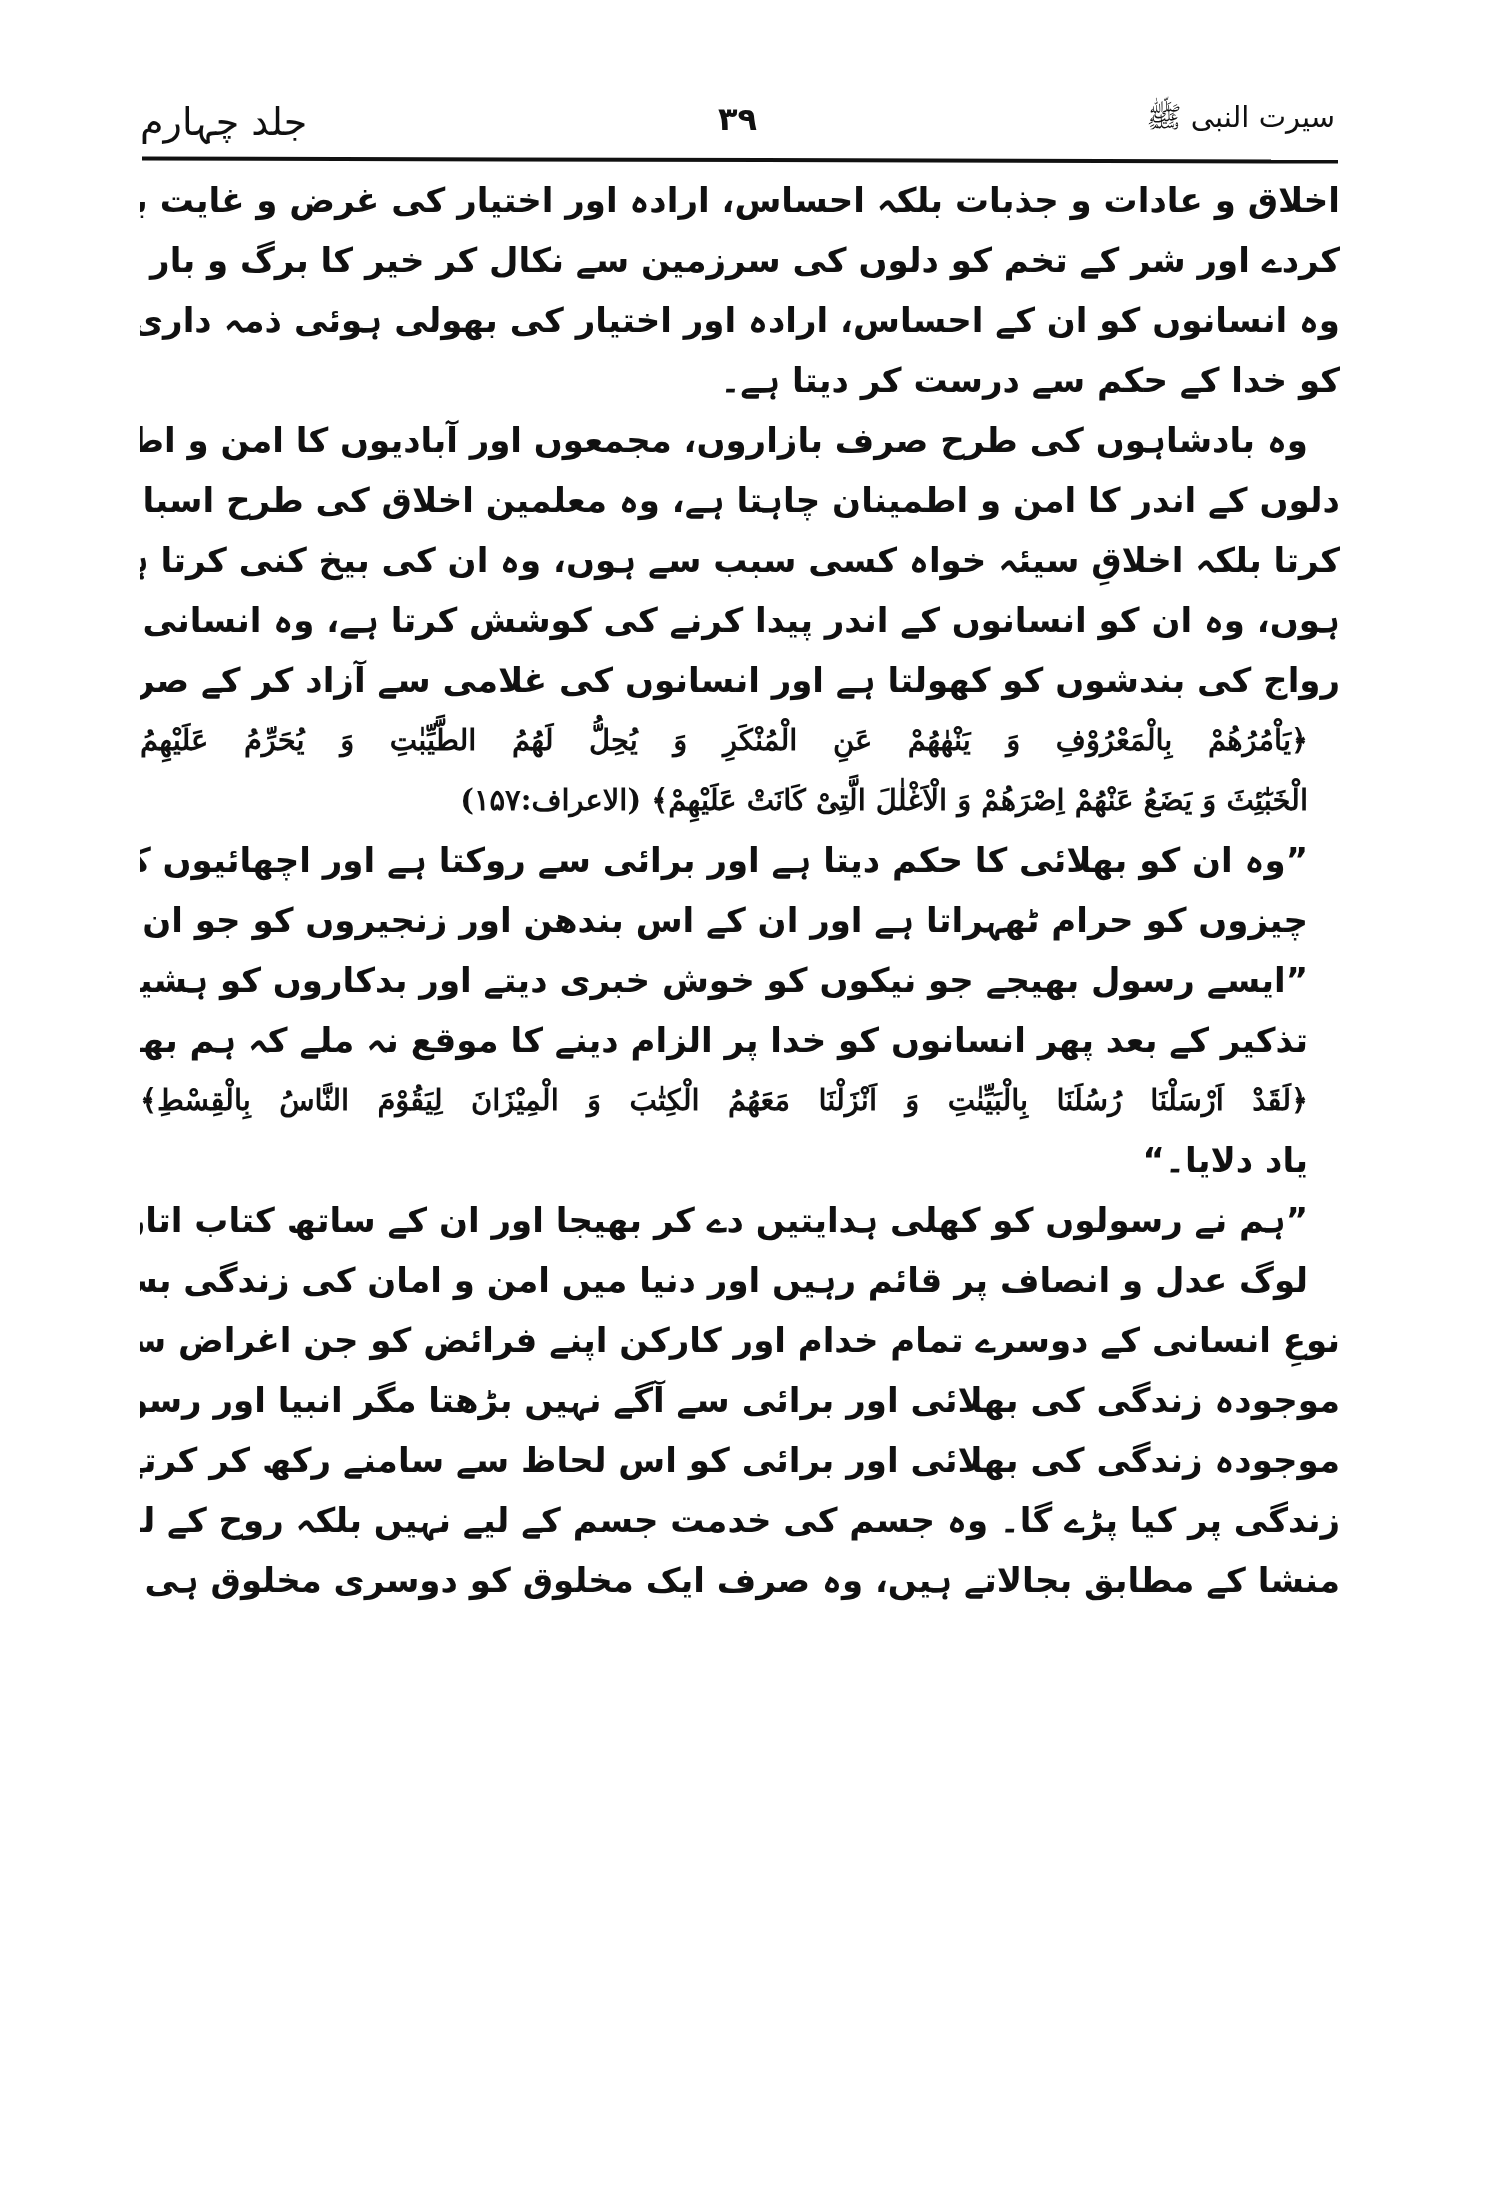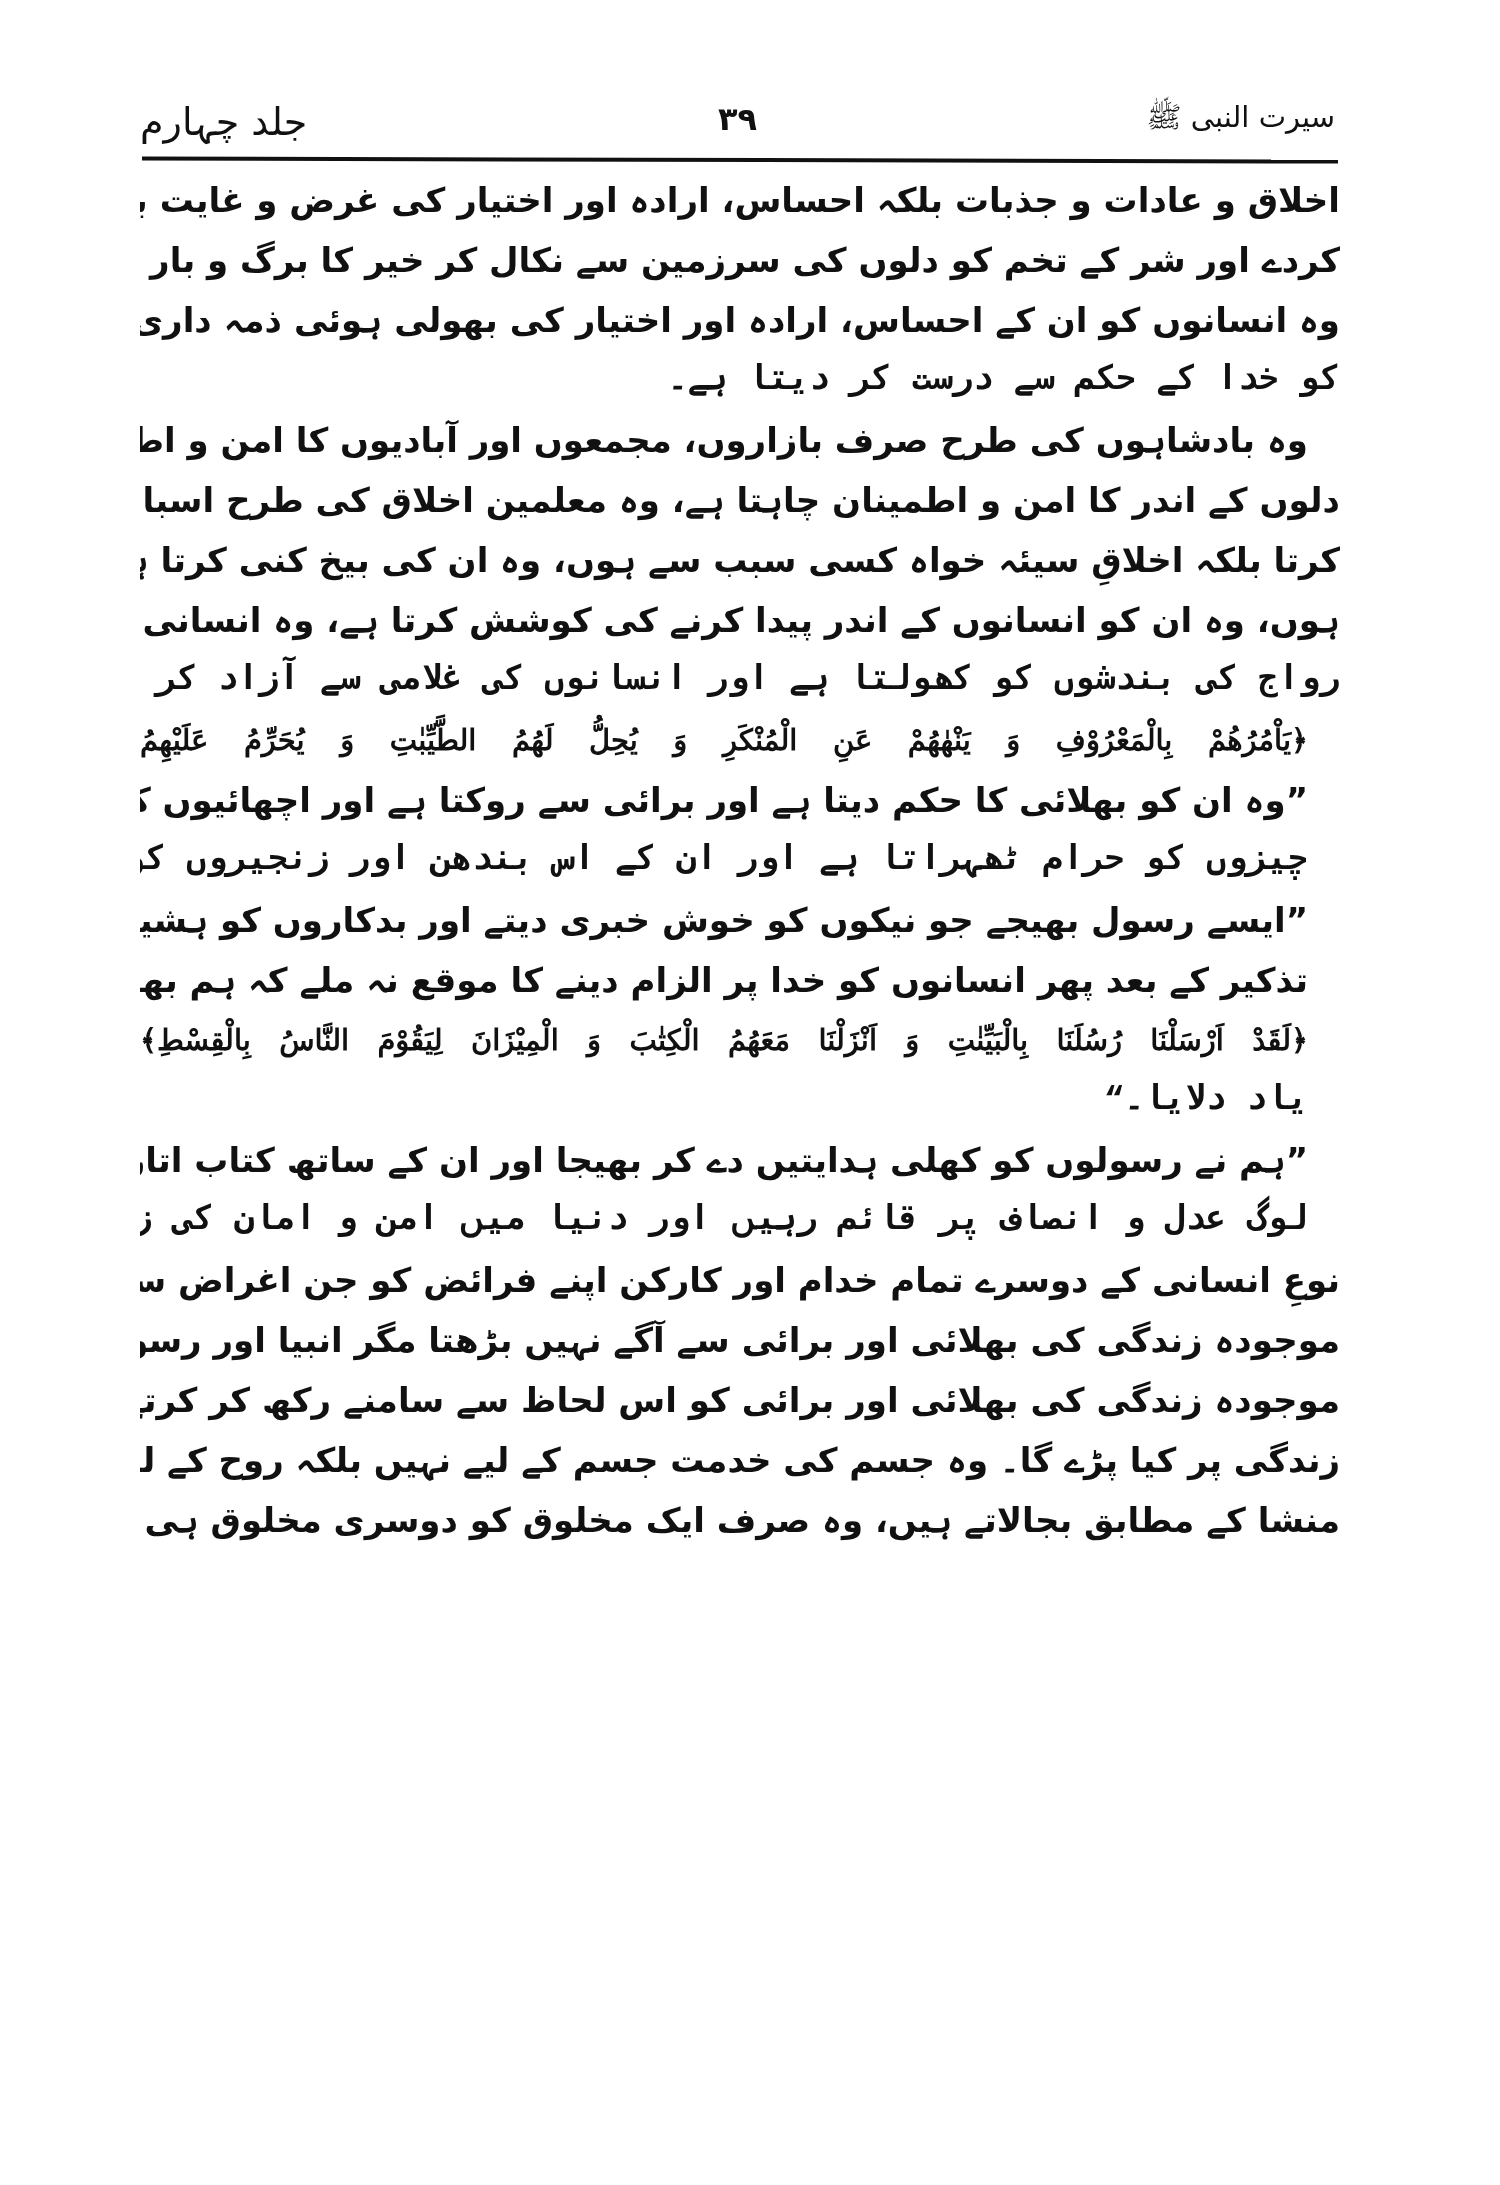--- a/index.html
+++ b/index.html
@@ -20,21 +20,21 @@
     background: #111; transform: rotate(0.15deg);
   }
   .content {
     position: absolute; left: 140px; top: 170px; width: 1200px;
     direction: rtl; text-align: justify; text-align-last: right;
   }
   .line {
     font-size: 34px; line-height: 60px; height: 60px; font-weight: bold;
     white-space: nowrap; overflow: hidden; text-align: justify; text-align-last: justify;
   }
-  .line.last { text-align-last: right; font-family: Liberation Mono, monospace; }
+  .line.last { text-align-last: right; }
   .indent { padding-right: 32px; }
   .arabic { font-family: "DejaVu Serif", serif; font-size: 29px; }
   .quote-trans { padding-right: 32px; }
 </style>
 </head>
 <body>
 
 <div class="page">
   <div class="header">
     <span class="title">سیرت النبی ﷺ</span>
@@ -47,20 +47,21 @@
     <div class="line">اخلاق و عادات و جذبات بلکہ احساس، ارادہ اور اختیار کی غرض و غایت بلکہ پورے دل کی قوتوں میں انقلاب پیدا</div>
     <div class="line">کردے اور شر کے تخم کو دلوں کی سرزمین سے نکال کر خیر کا برگ و بار پیدا کرے، البتہ نبی یہ تمام کام سرانجام دیتا ہے</div>
     <div class="line">وہ انسانوں کو ان کے احساس، ارادہ اور اختیار کی بھولی ہوئی ذمہ داری یاد دلاتا ہے اور ان کے قویٰ کے مرکز یعنی دل</div>
     <div class="line last">کو خدا کے حکم سے درست کر دیتا ہے۔</div>
     <div class="line indent">وہ بادشاہوں کی طرح صرف بازاروں، مجمعوں اور آبادیوں کا امن و اطمینان نہیں چاہتا بلکہ وہ لوگوں کے</div>
     <div class="line">دلوں کے اندر کا امن و اطمینان چاہتا ہے، وہ معلمین اخلاق کی طرح اسباب و علل کی تلاش و جستجو و تشریح کی پروا نہیں</div>
     <div class="line">کرتا بلکہ اخلاقِ سیئہ خواہ کسی سبب سے ہوں، وہ ان کی بیخ کنی کرتا ہے اور اخلاقِ حسنہ خواہ وہ کسی علت کے معلول</div>
     <div class="line">ہوں، وہ ان کو انسانوں کے اندر پیدا کرنے کی کوشش کرتا ہے، وہ انسانی اوہام کے طلسم کو توڑ دیتا ہے اور غلط رسم و</div>
     <div class="line last">رواج کی بندشوں کو کھولتا ہے اور انسانوں کی غلامی سے آزاد کر کے صرف خدا کی غلامی میں دیتا ہے۔</div>
     <div class="line arabic indent">﴿یَاْمُرُهُمْ بِالْمَعْرُوْفِ وَ یَنْهٰهُمْ عَنِ الْمُنْكَرِ وَ یُحِلُّ لَهُمُ الطَّیِّبٰتِ وَ یُحَرِّمُ عَلَیْهِمُ</div>
+    <div class="line arabic last indent">الْخَبٰٓئِثَ وَ یَضَعُ عَنْهُمْ اِصْرَهُمْ وَ الْاَغْلٰلَ الَّتِیْ كَانَتْ عَلَیْهِمْ﴾ (الاعراف:۱۵۷)</div>
     <div class="line quote-trans">”وہ ان کو بھلائی کا حکم دیتا ہے اور برائی سے روکتا ہے اور اچھائیوں کو ان کے لیے حلال اور خبیث</div>
     <div class="line last quote-trans">چیزوں کو حرام ٹھہراتا ہے اور ان کے اس بندھن اور زنجیروں کو جو ان پر ہوتی ہیں ان سے اتارتا ہے۔“</div>
     <div class="line quote-trans">”ایسے رسول بھیجے جو نیکوں کو خوش خبری دیتے اور بدکاروں کو ہشیار کرتے ہیں تاکہ رسولوں کے اس وعظ و</div>
     <div class="line quote-trans">تذکیر کے بعد پھر انسانوں کو خدا پر الزام دینے کا موقع نہ ملے کہ ہم بھولے تھے تو خدا نے ہم کو کیوں نہ</div>
     <div class="line arabic indent">﴿لَقَدْ اَرْسَلْنَا رُسُلَنَا بِالْبَیِّنٰتِ وَ اَنْزَلْنَا مَعَهُمُ الْكِتٰبَ وَ الْمِیْزَانَ لِیَقُوْمَ النَّاسُ بِالْقِسْطِ﴾</div>
     <div class="line last quote-trans">یاد دلایا۔“</div>
     <div class="line quote-trans">”ہم نے رسولوں کو کھلی ہدایتیں دے کر بھیجا اور ان کے ساتھ کتاب اتاری اور (عدل کی) ترازو تاکہ</div>
     <div class="line last quote-trans">لوگ عدل و انصاف پر قائم رہیں اور دنیا میں امن و امان کی زندگی بسر کریں۔“</div>
     <div class="line">نوعِ انسانی کے دوسرے تمام خدام اور کارکن اپنے فرائض کو جن اغراض سے انجام دیتے ہیں، ان کا دائرہ</div>
     <div class="line">موجودہ زندگی کی بھلائی اور برائی سے آگے نہیں بڑھتا مگر انبیا اور رسول نوعِ انسانی کی خدمت کے یہ کام بھی اس کی</div>

